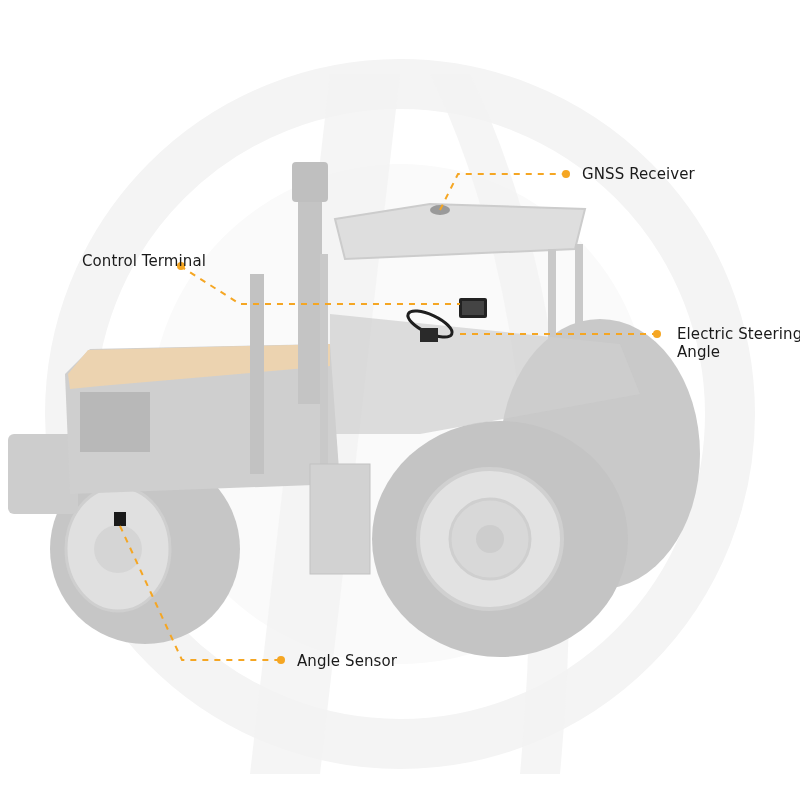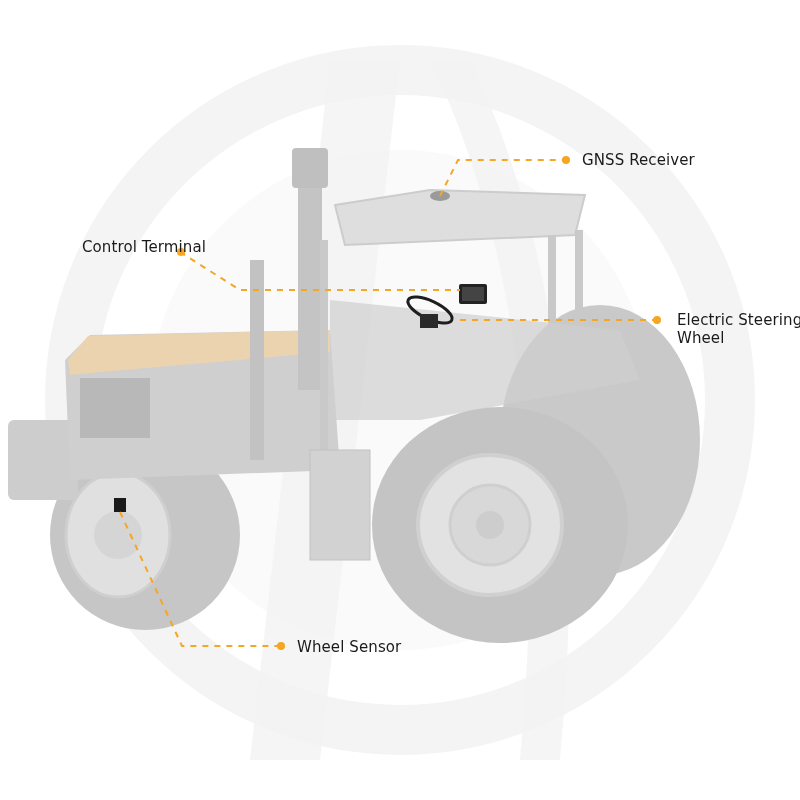--- a/index.html
+++ b/index.html
@@ -1,17 +1,17 @@
 <!DOCTYPE html>
 <html><head>
 <meta charset="utf-8">
 <style>
   html, body { margin: 0; padding: 0; background: #ffffff; }
   body { width: 800px; height: 800px; position: relative; overflow: hidden; font-family: "DejaVu Sans", sans-serif; }
-  #stage { position: absolute; left: 0; top: 0; width: 800px; height: 776px; }
+  #stage { position: absolute; left: 0; top: 14px; width: 800px; height: 776px; }
   .label {
     position: absolute; font-size: 15px; color: #1a1a1a; line-height: 18px; white-space: nowrap; letter-spacing: 0.1px;
   }
 </style>
 </head>
 <body>
 
 <div id="stage">
   <svg width="800" height="800" viewBox="0 0 800 800" xmlns="http://www.w3.org/2000/svg">
 
@@ -78,15 +78,15 @@
       <circle cx="566" cy="160" r="4"></circle>
       <circle cx="181" cy="252" r="4"></circle>
       <circle cx="657" cy="320" r="4"></circle>
       <circle cx="281" cy="646" r="4"></circle>
     </g>
   </svg>
 
   <div class="label" style="left:582px; top:151px;">GNSS Receiver</div>
   <div class="label" style="left:37px; top:238px;margin-left:45px;">Control Terminal</div>
   <div class="label" style="left:677px; top:311px;">Electric Steering</div>
-  <div class="label" style="left:677px; top:329px;">Wheel</div>
-  <div class="label" style="left:297px; top:638px;">Wheel Sensor</div>
+  <div class="label" style="left:677px; top:329px;">Angle</div>
+  <div class="label" style="left:297px; top:638px;">Angle Sensor</div>
 </div>
 
 </body></html>

